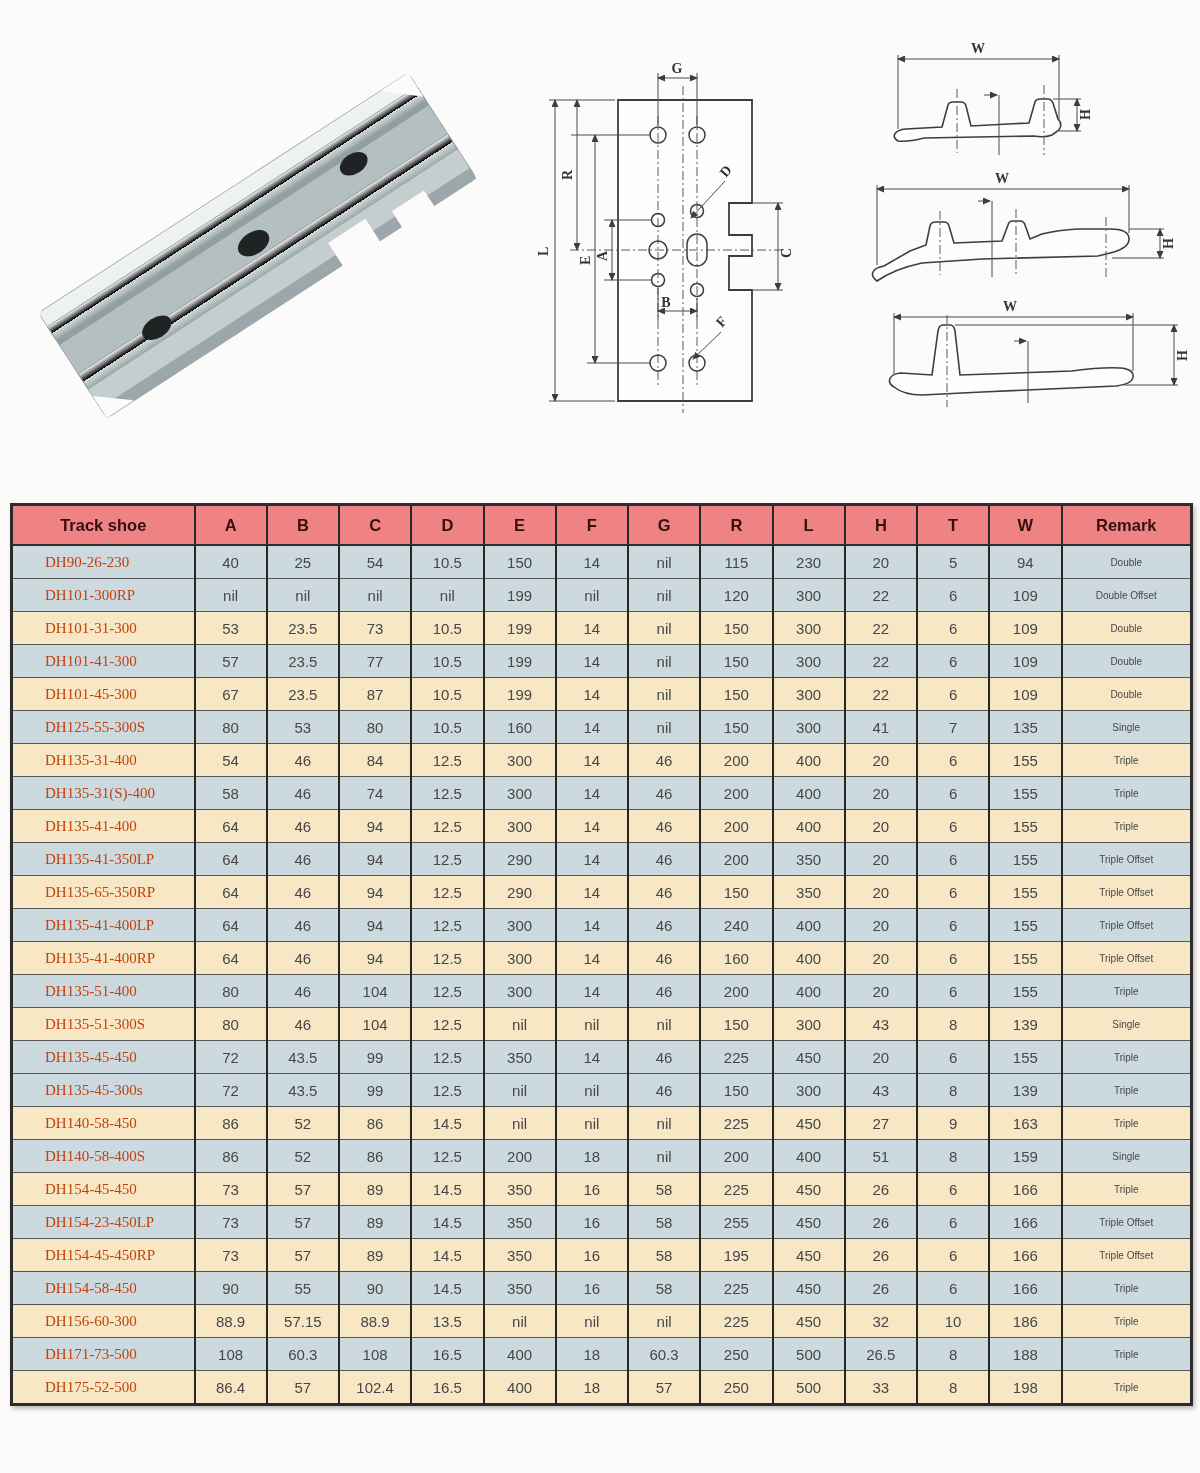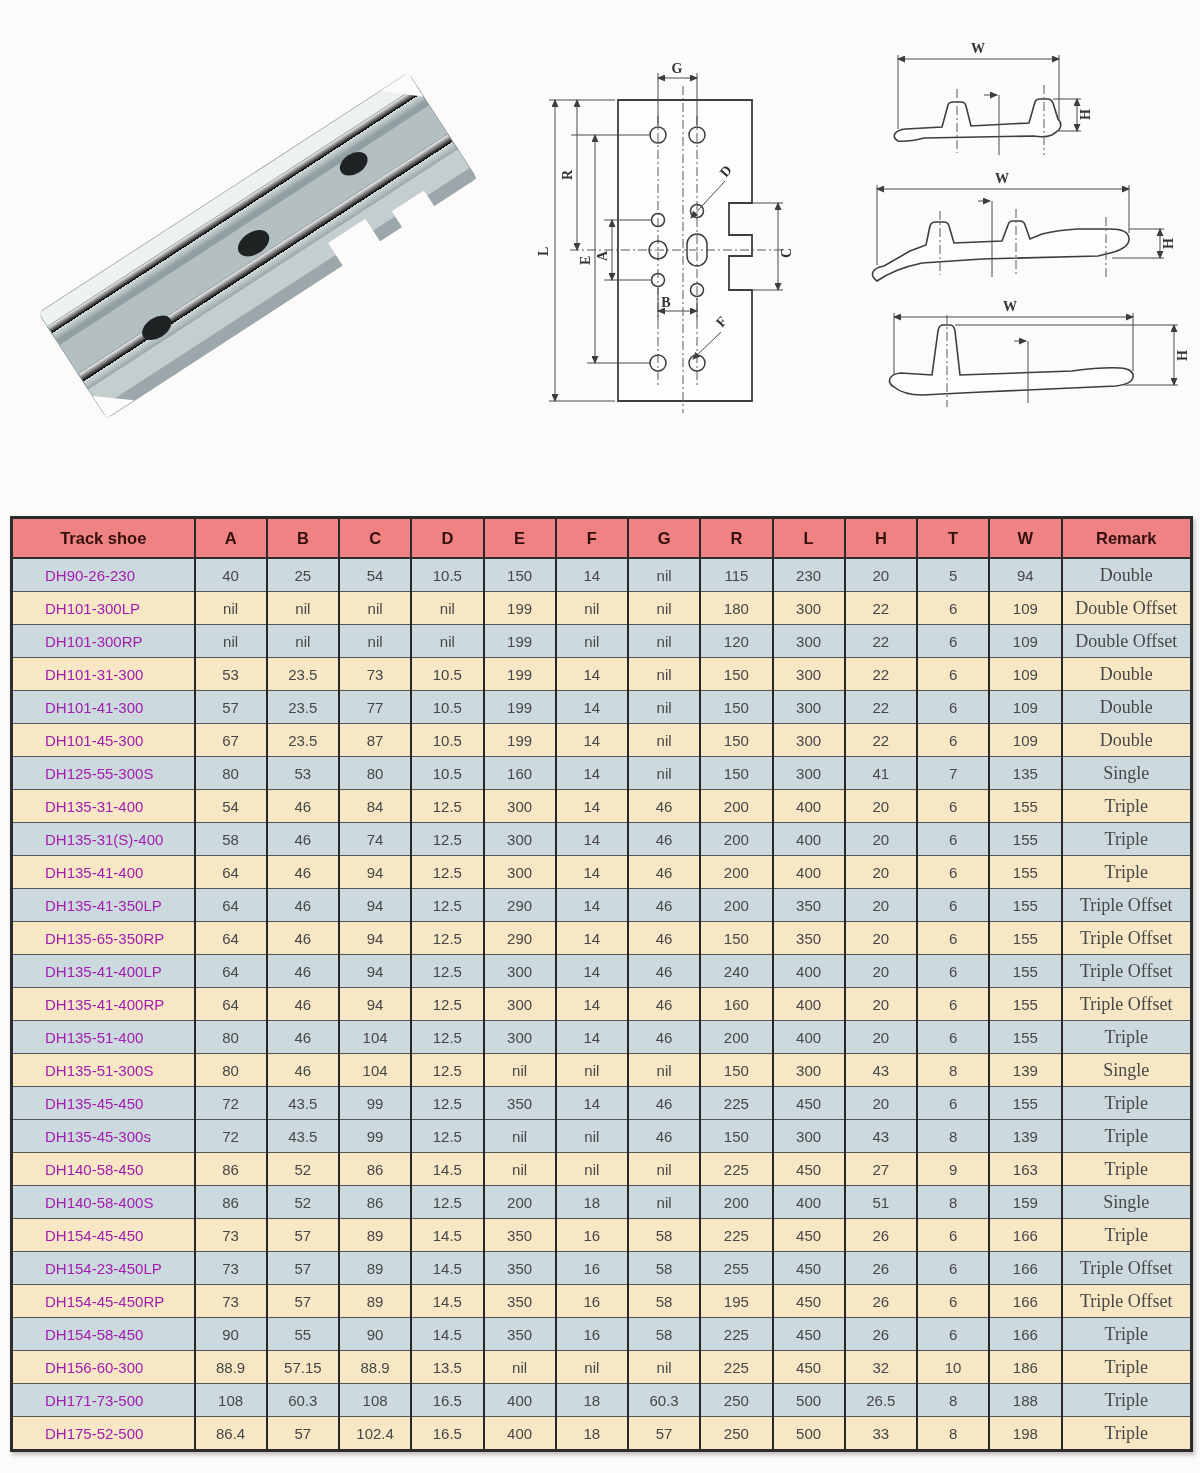--- a/index.html
+++ b/index.html
@@ -18,21 +18,21 @@
   svg{display:block;width:100%;height:100%;}
 
   .dim-label{
     font-family:"Liberation Serif", serif;
     font-weight:bold;
     font-size:14px;
     fill:#343434;
   }
 
   table.spec{
-    position:absolute;left:10px;top:516px;width:1180px;
+    position:absolute;left:10px;top:503px;width:1180px;
     border-collapse:collapse;table-layout:fixed;
     border:3px solid #2c2c2c;
     box-shadow:2px 3px 4px rgba(120,120,120,.45);
     background:var(--row-cream,#f7e7c4);
   }
   table.spec th{
     background:var(--header-bg,#ef8282);
     color:var(--header-text,#35100e);
     font-weight:bold;font-size:16.5px;
     height:38px;padding:0;
@@ -46,23 +46,24 @@
     color:var(--cell-text,#474747);
     text-align:center;
     border-left:2px solid #272727;
     border-top:1px solid #565656;
     white-space:nowrap;
     overflow:hidden;
   }
   table.spec td.name-cell{
     text-align:left;
     padding-left:32px;
-    color:#a21caf;
+    color:#c2410c;
+    font-family:Liberation Serif, serif;
   }
-  table.spec td.remark-cell{font-size:18px;font-family:Liberation Serif, serif;}
+  table.spec td.remark-cell{font-size:10px;}
   tr.row-blue td{background:var(--row-blue,#ccd9de);}
   tr.row-cream td{background:var(--row-cream,#f7e7c4);}
 </style>
 </head>
 <body>
 
 <div class="page">
 
   <figure class="photo">
     <svg viewBox="0 0 500 470">
@@ -293,36 +294,20 @@
           <td>150</td>
           <td>14</td>
           <td>nil</td>
           <td>115</td>
           <td>230</td>
           <td>20</td>
           <td>5</td>
           <td>94</td>
           <td class="remark-cell">Double</td>
         </tr>
-        <tr class="row-cream">
-          <td class="name-cell">DH101-300LP</td>
-          <td>nil</td>
-          <td>nil</td>
-          <td>nil</td>
-          <td>nil</td>
-          <td>199</td>
-          <td>nil</td>
-          <td>nil</td>
-          <td>180</td>
-          <td>300</td>
-          <td>22</td>
-          <td>6</td>
-          <td>109</td>
-          <td class="remark-cell">Double Offset</td>
-        </tr>
         <tr class="row-blue">
           <td class="name-cell">DH101-300RP</td>
           <td>nil</td>
           <td>nil</td>
           <td>nil</td>
           <td>nil</td>
           <td>199</td>
           <td>nil</td>
           <td>nil</td>
           <td>120</td>

